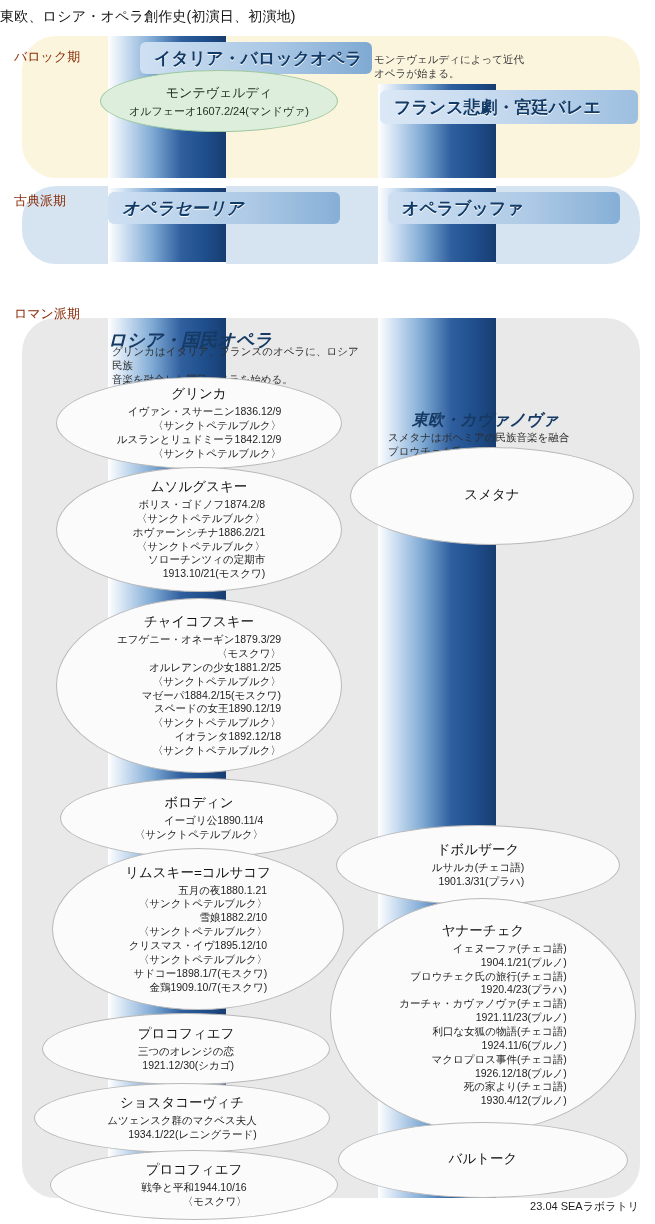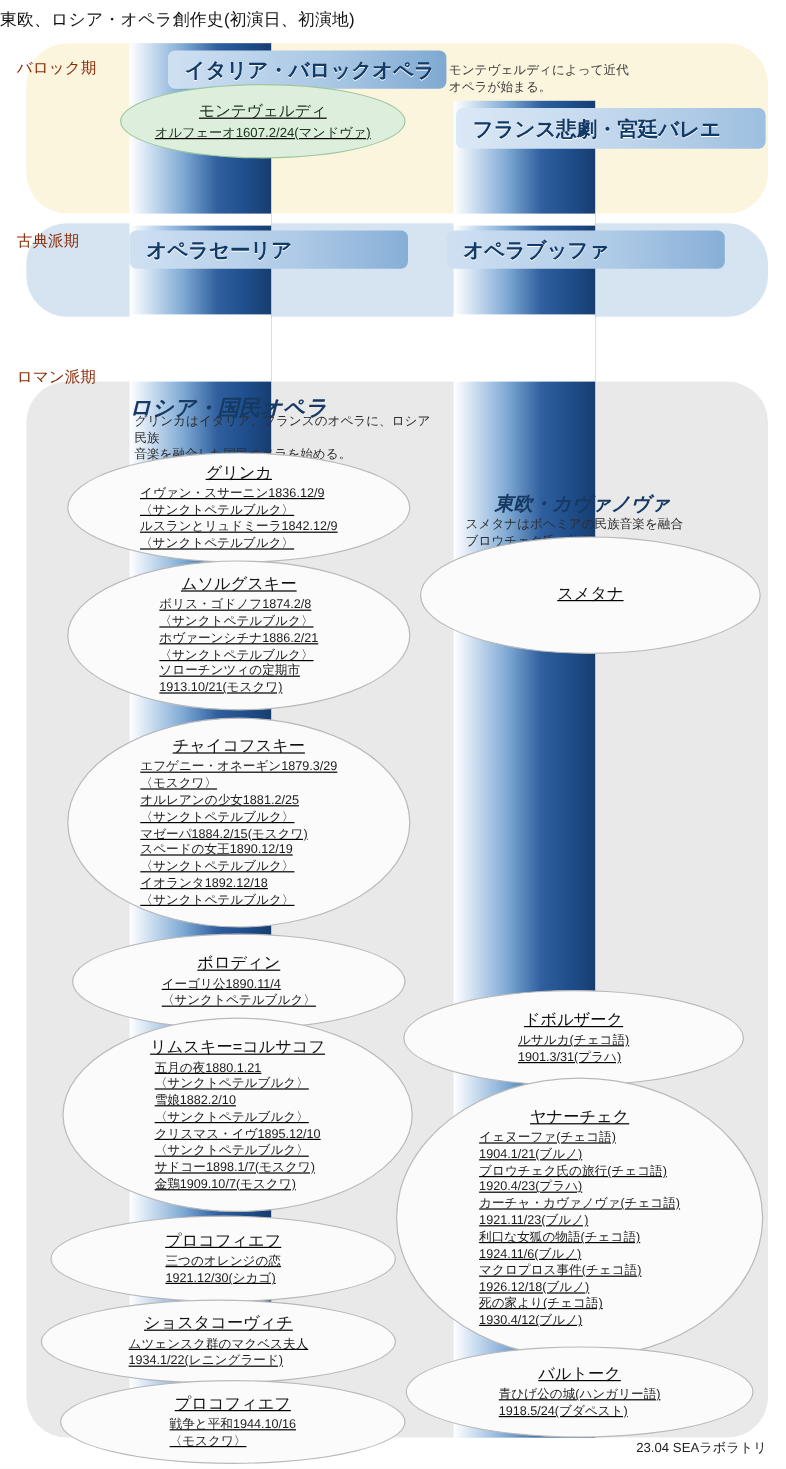--- a/index.html
+++ b/index.html
@@ -92,23 +92,24 @@
     background: linear-gradient(to right, #cfe0f2 0%, #a8c6e4 60%, #7fa9d2 100%);
     margin-left: 32px;
   }
   #chip-french-tragedy {
     left: 380px; top: 90px; width: 258px; height: 34px;
     background: linear-gradient(to right, #dbe8f6 0%, #c2d7ed 50%, #9dbfe0 100%);
   }
   #chip-opera-seria {
     left: 108px; top: 192px; width: 232px; height: 32px;
     background: linear-gradient(to right, #cfe0f2 0%, #aecae6 60%, #86afd6 100%);
+    font-style: italic;
   }
   #chip-opera-buffa {
-    left: 372px; top: 192px; width: 232px; height: 32px;
+    left: 388px; top: 192px; width: 232px; height: 32px;
     background: linear-gradient(to right, #cfe0f2 0%, #aecae6 60%, #86afd6 100%);
   }
   #chip-russian-national {
     left: 100px; top: 325px; width: 244px; height: 30px;
     background: transparent;
     font-size: 18px;
     font-style: italic;
     color: #163a63;
     text-shadow: none;
     padding-left: 8px;
@@ -138,23 +139,22 @@
   
   .ellipse {
     position: absolute;
     border-radius: 50%;
     border: 1px solid #b9b9b9;
     background: #fbfbfb;
     display: flex;
     flex-direction: column;
     align-items: center;
     justify-content: center;
-    text-align: left;
+    text-align: right;
     overflow: hidden;
-    text-decoration: underline;
   }
   .ellipse .name {
     font-size: 13.5px;
     color: #111;
     margin-bottom: 2px;
   }
   .ellipse .works {
     font-size: 10.5px;
     color: #1c1c1c;
     line-height: 1.32;
@@ -302,17 +302,15 @@
 利口な女狐の物語(チェコ語)
 1924.11/6(ブルノ)
 マクロプロス事件(チェコ語)
 1926.12/18(ブルノ)
 死の家より(チェコ語)
 1930.4/12(ブルノ)</div>
 </div>
 
 <div class="ellipse" style="left:338px;top:1122px;width:290px;height:76px;">
   <div class="name">バルトーク</div>
-  <div class="works">青ひげ公の城(ハンガリー語)
-1918.5/24(ブダペスト)</div>
 </div>
 
 <div id="footer-credit">23.04 SEAラボラトリ</div>
 
 </body></html>

